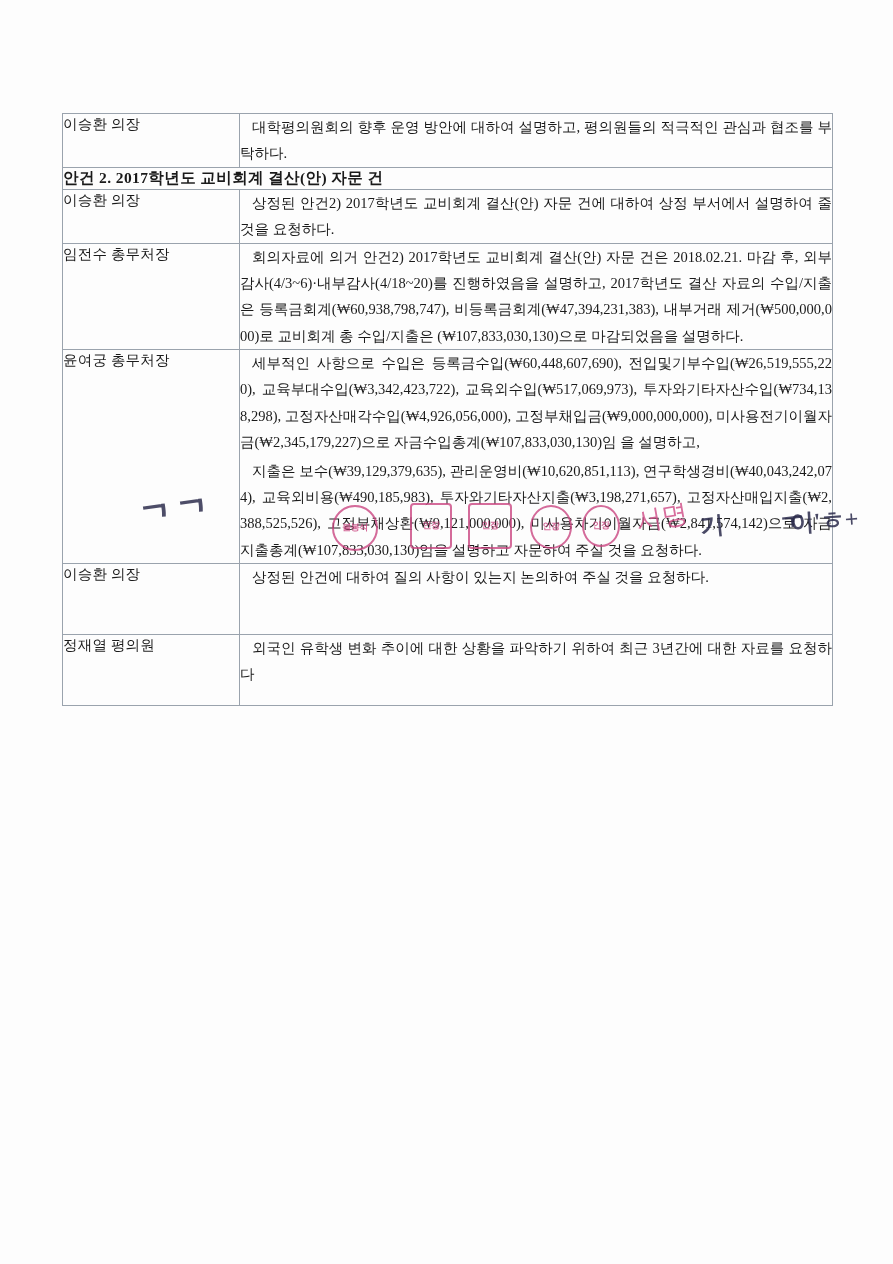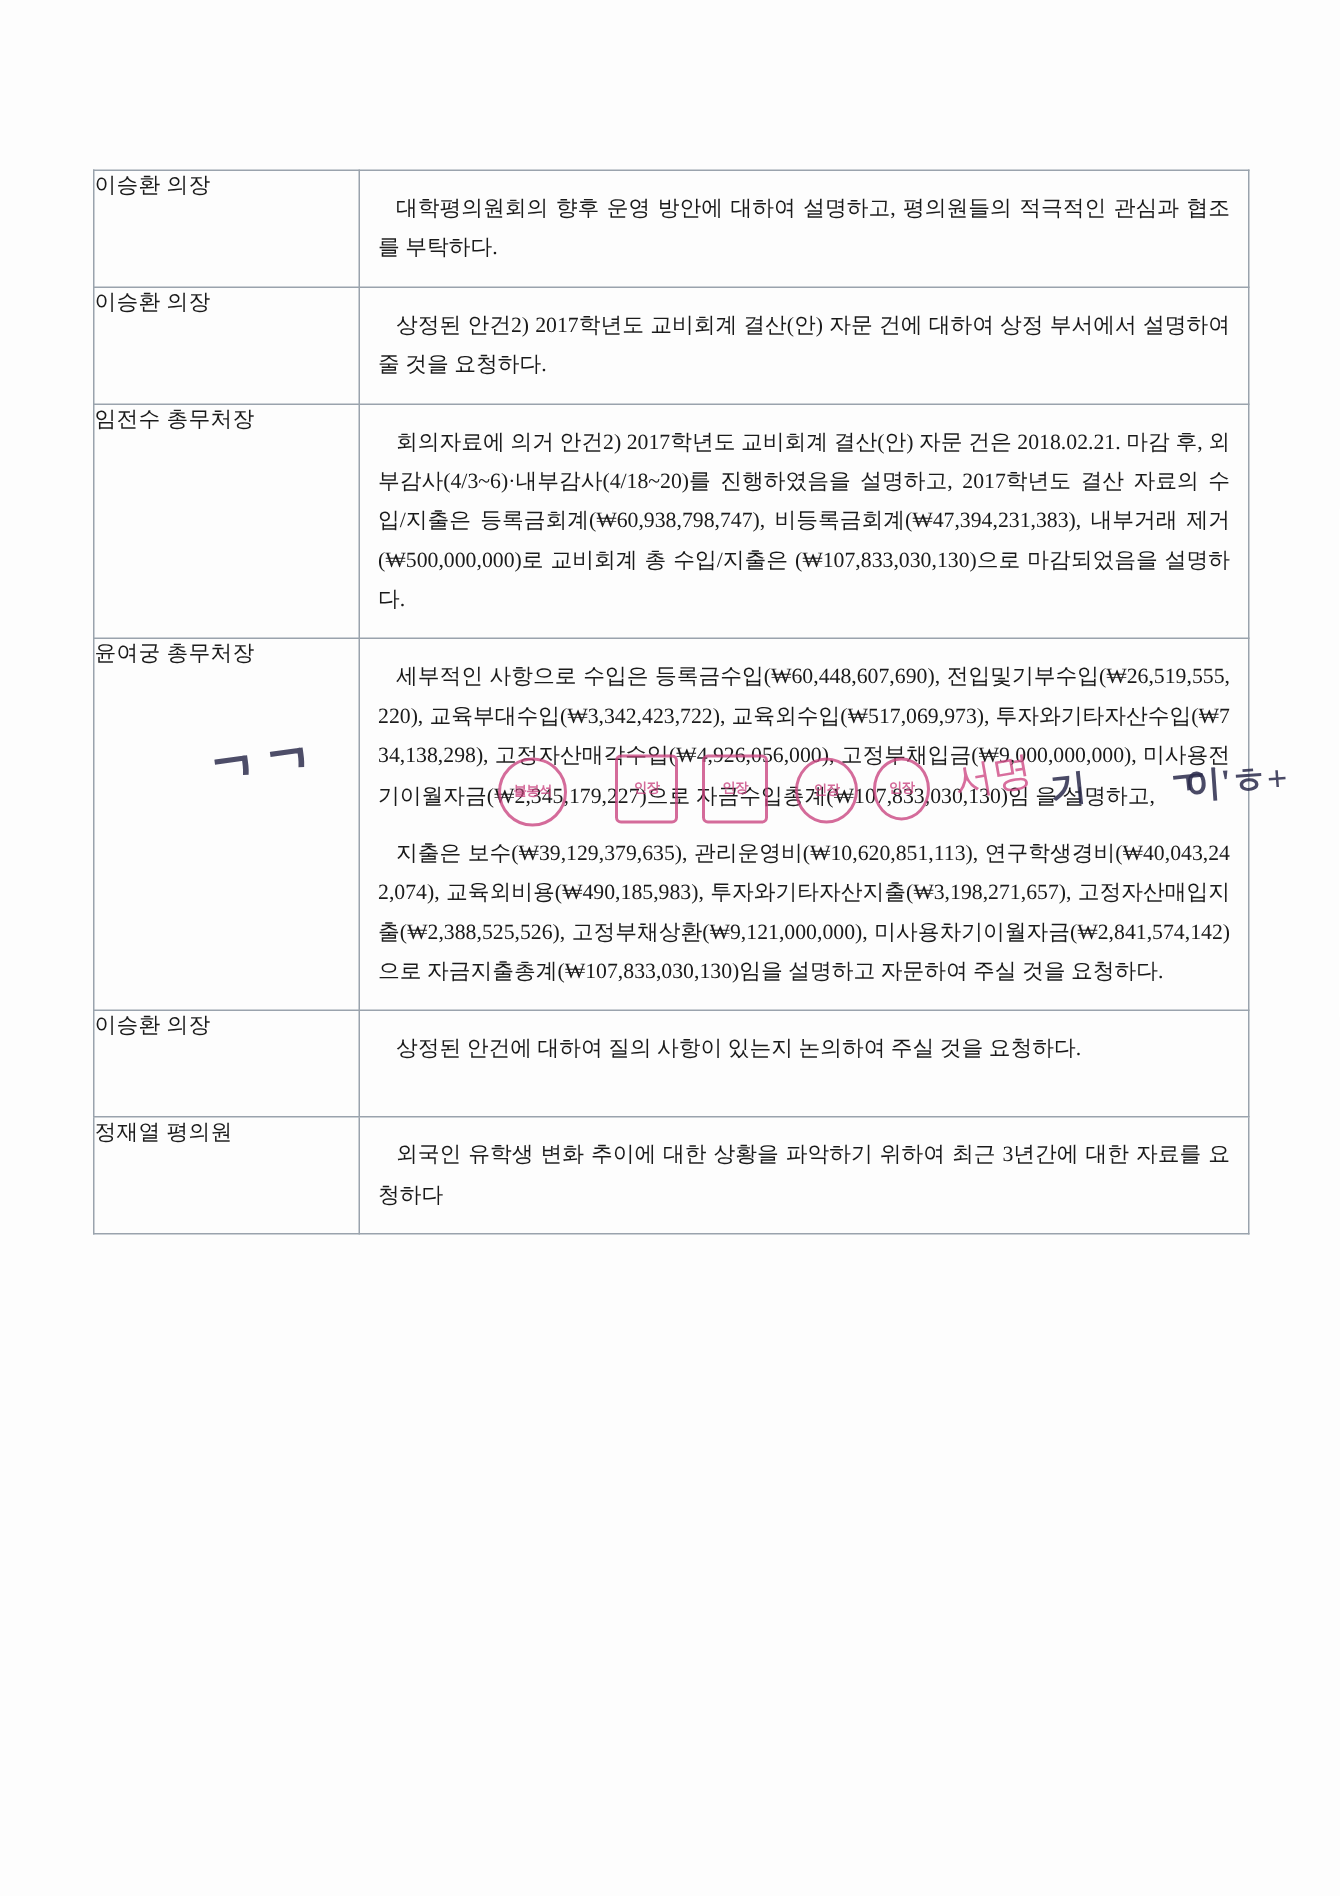--- a/index.html
+++ b/index.html
@@ -49,21 +49,21 @@
   }
   .content-cell {
     padding: 9px 14px 10px 10px;
     font-size: 14.5px;
     line-height: 1.82;
     text-align: justify;
     text-justify: inter-character;
     word-break: break-all;
   }
   .content-cell p {
-    margin: 12px;
+    margin: 0;
   }
   .content-cell p + p {
     margin-top: 2px;
   }
   .indent {
     text-indent: 12px;
   }
   .agenda-cell {
     padding: 11px 6px 11px 12px;
     font-size: 15.5px;
@@ -149,20 +149,23 @@
       <col class="col-content">
     </colgroup>
     <tbody>
       <tr>
         <td class="speaker-cell">이승환 의장</td>
         <td class="content-cell">
           <p class="indent">대학평의원회의 향후 운영 방안에 대하여 설명하고, 평의원들의 적극적인 관심과 협조를 부탁하다.</p>
         </td>
       </tr>
 
+      <tr>
+        <td class="agenda-cell" colspan="2">안건 2. 2017학년도 교비회계 결산(안) 자문 건</td>
+      </tr>
 
       <tr>
         <td class="speaker-cell">이승환 의장</td>
         <td class="content-cell">
           <p class="indent">상정된 안건2) 2017학년도 교비회계 결산(안) 자문 건에 대하여 상정 부서에서 설명하여 줄 것을 요청하다.</p>
         </td>
       </tr>
 
       <tr>
         <td class="speaker-cell">임전수 총무처장</td>

